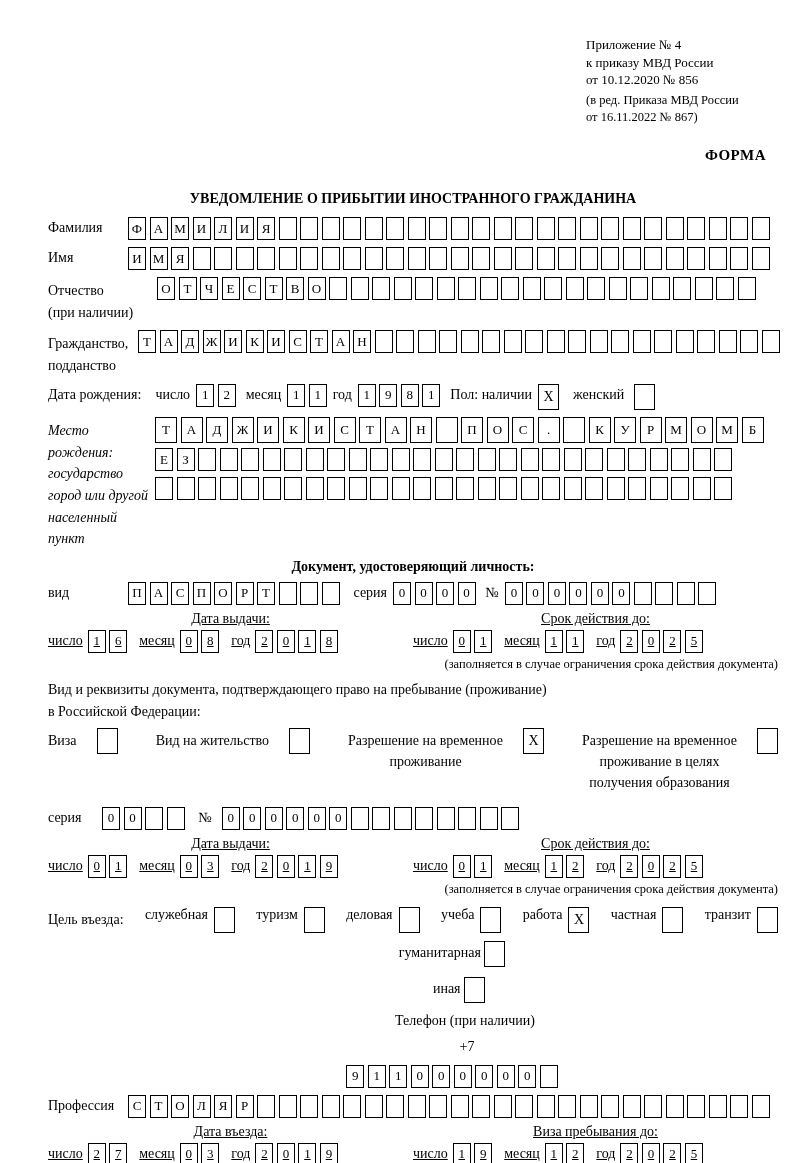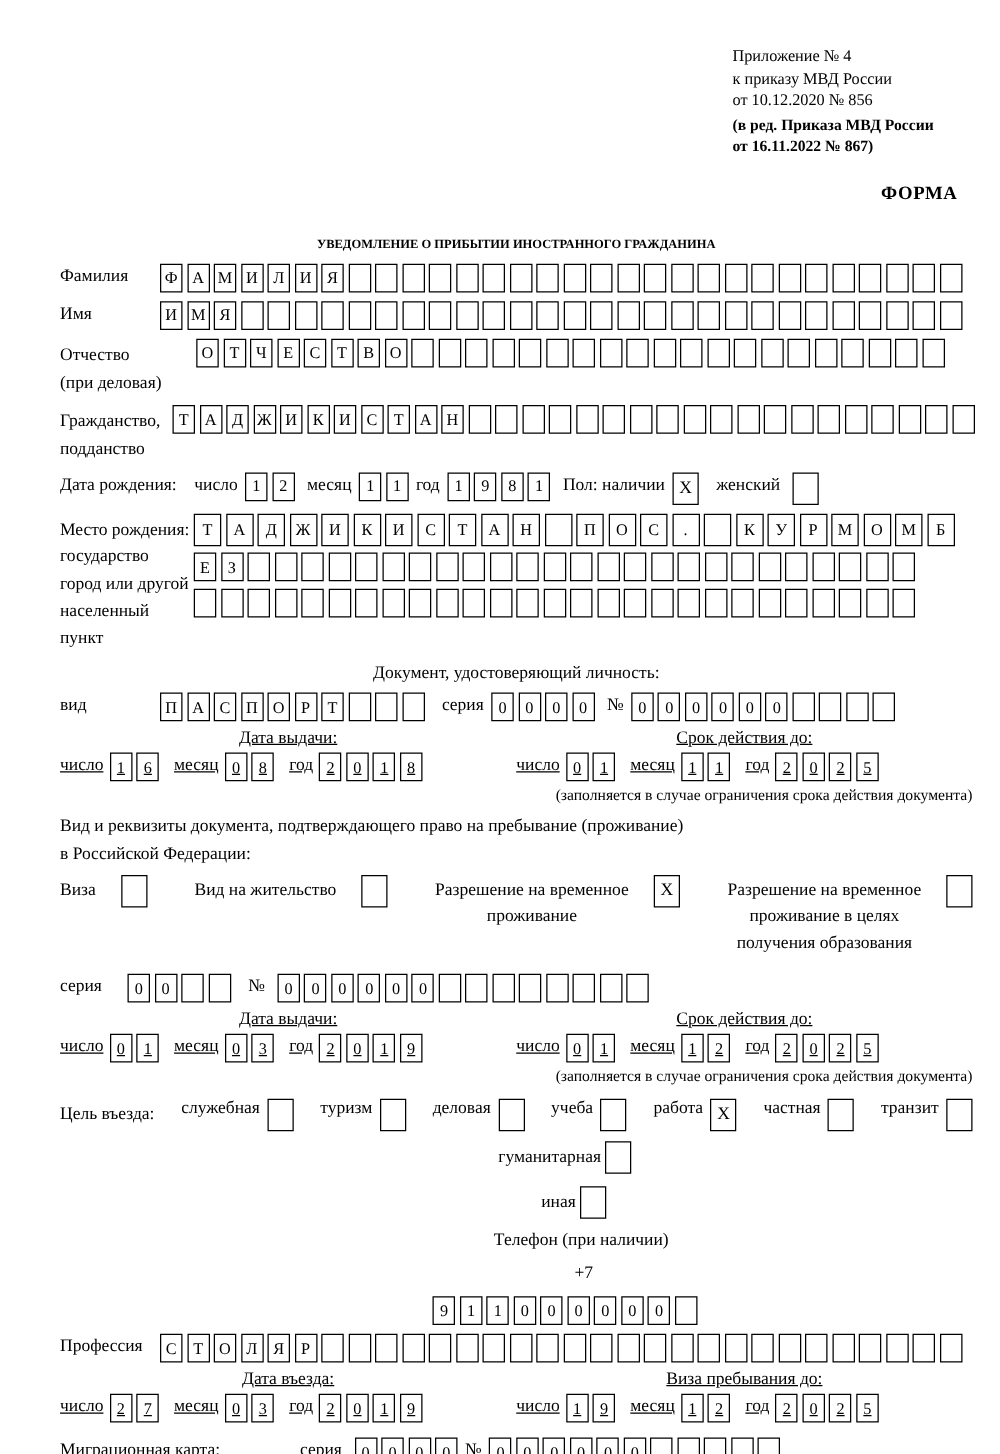--- a/index.html
+++ b/index.html
@@ -2,47 +2,47 @@
 <html><head>
 <meta charset="utf-8">
 <style>
   html,body{margin:0;padding:0;background:#fff;color:#000;
     font-family:"Liberation Serif","DejaVu Serif",serif;}
   .page{width:800px;min-height:1163px;box-sizing:border-box;
     padding:36px 22px 16px 48px;font-size:14px;}
 
   
   .appendix{margin-left:auto;width:192px;font-size:13px;line-height:1.35;}
-  .appendix .rev{font-size:12.5px;margin-top:3px;font-weight:bold;}
+  .appendix .rev{font-size:12.5px;margin-top:3px;}
   .forma{ text-align:right;font-weight:bold;font-size:15px;margin:22px 12px 0 0;letter-spacing:.5px;}
 
   
-  .title{margin-top:24px;text-align:center;font-weight:bold;font-size:10px;line-height:1.55;}
+  .title{margin-top:24px;text-align:center;font-weight:bold;font-size:14px;line-height:1.55;}
   .blank-line{display:inline-block;width:56px;border-bottom:2px solid #444;height:12px;margin-left:10px;}
   .sect{margin-top:24px;font-weight:bold;font-size:14.5px;}
 
   
   .row{display:flex;align-items:flex-start;margin-top:7px;}
   .flabel{flex:none;padding-top:3px;}
-  .w80{width:80px;}  .w95{width:90px;} .w105{width:109px;} .w107{width:107px;} .w135{width:135px;}
+  .w80{width:80px;}  .w95{width:90px;} .w105{width:109px;} .w107{width:107px;font-style:italic;} .w135{width:135px;}
   .multiline{white-space:pre-line;line-height:1.55;}
   .boxes{display:inline-flex;gap:3.5px;vertical-align:middle;flex:none;}
   .cell{box-sizing:border-box;width:18px;height:23px;border:1.6px solid #000;
     display:inline-flex;align-items:center;justify-content:center;
     font-size:13px;flex:none;background:#fff;}
   .wide .cell{width:22px;height:26px;}
   .check .cell{width:21px;height:26px;font-size:14px;}
   .boxcol .boxes{display:flex;margin-bottom:5.5px;}
 
   
   .il{padding-top:3px;}
   .gap6{margin-left:6px;} .gap10{margin-left:10px;} .gap14{margin-left:14px;}
 
   
-  .doc-head{text-align:center;font-weight:normal;margin-top:9px;}
+  .doc-head{text-align:center;font-weight:bold;margin-top:9px;}
 
   
   .dates-row{display:flex;margin-top:6px;text-decoration:underline;}
   .date-col{flex:1;}
   .dhead{text-align:center;margin-bottom:3px;}
   .dline{display:flex;align-items:flex-start;}
   .dline .il{margin-right:5px;}
   .dline .boxes{margin-right:12px;}
   .note-right{text-align:right;font-size:12.5px;margin-top:4px;}
 
@@ -144,21 +144,21 @@
         <span class="cell"></span>
         <span class="cell"></span>
         <span class="cell"></span>
         <span class="cell"></span>
         <span class="cell"></span>
       </span>
   </div>
 
   <div class="row">
     <span class="flabel w105 multiline">Отчество
-(при деловая)</span>
+(при наличии)</span>
     <span class="boxes">
         <span class="cell">О</span>
         <span class="cell">Т</span>
         <span class="cell">Ч</span>
         <span class="cell">Е</span>
         <span class="cell">С</span>
         <span class="cell">Т</span>
         <span class="cell">В</span>
         <span class="cell">О</span>
         <span class="cell"></span>

